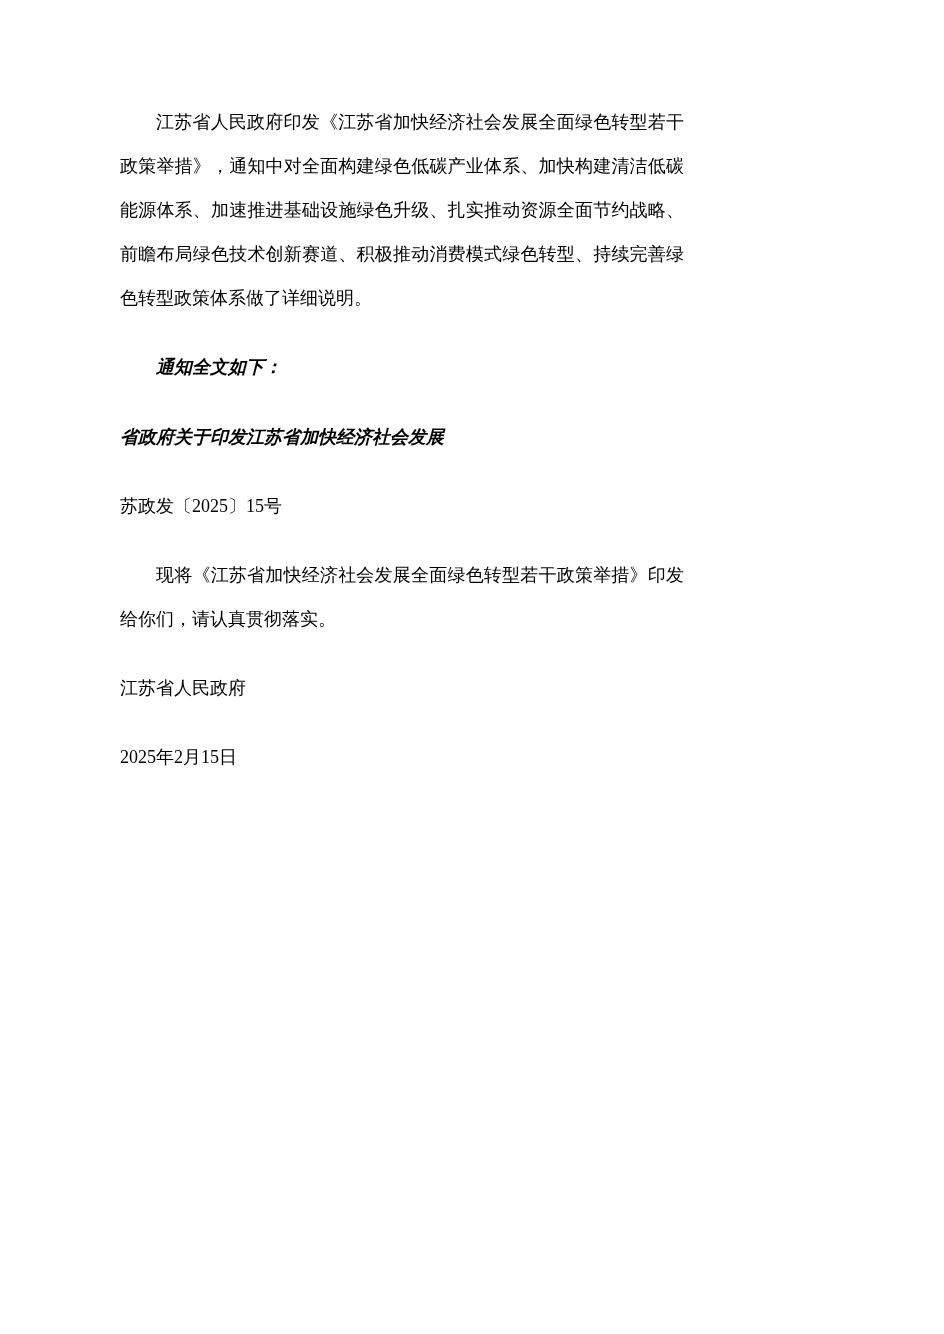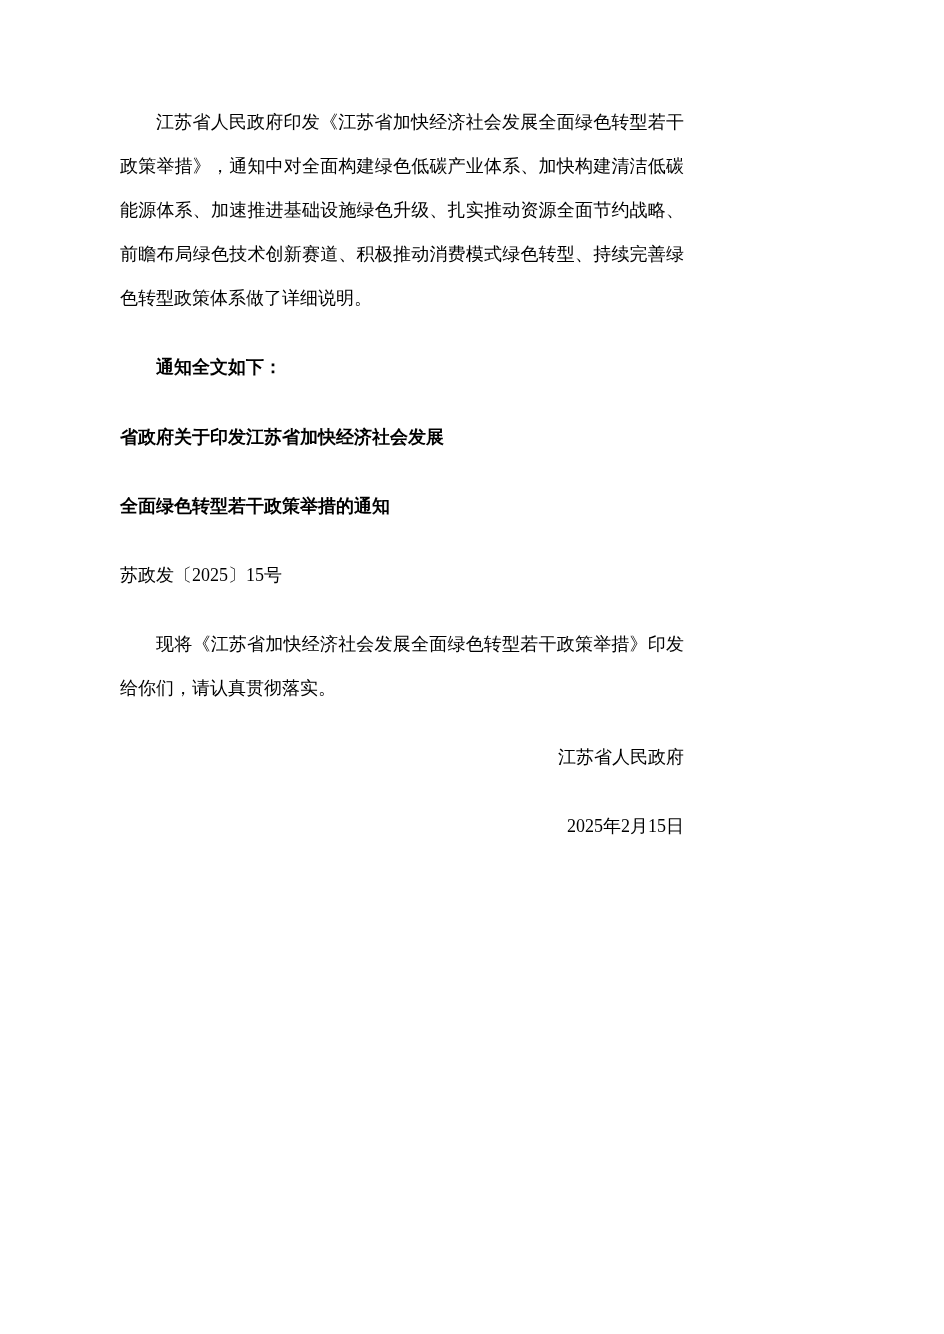--- a/index.html
+++ b/index.html
@@ -20,42 +20,42 @@
   .page p {
     margin: 0 0 25px 0;
     line-height: 2.45;
   }
   .body-para {
     text-align: justify;
     text-indent: 2em;
   }
   .bold {
     font-weight: bold;
+    font-style: italic;
   }
   .center {
     text-align: left;
     text-indent: 0;
   }
   .right {
-    text-align: right;
+    text-align: left;
     text-indent: 0;
   }
 </style>
 </head>
 <body>
 
 <div class="page">
   <p class="body-para">江苏省人民政府印发《江苏省加快经济社会发展全面绿色转型若干政策举措》，通知中对全面构建绿色低碳产业体系、加快构建清洁低碳能源体系、加速推进基础设施绿色升级、扎实推动资源全面节约战略、前瞻布局绿色技术创新赛道、积极推动消费模式绿色转型、持续完善绿色转型政策体系做了详细说明。</p>
 
 
   <p class="body-para bold">通知全文如下：</p>
 
   <p class="center bold">省政府关于印发江苏省加快经济社会发展</p>
 
-  <p class="center bold">全面绿色转型若干政策举措的通知</p>
 
   <p class="center">苏政发〔2025〕15号</p>
 
 
   <p class="body-para">现将《江苏省加快经济社会发展全面绿色转型若干政策举措》印发给你们，请认真贯彻落实。</p>
 
   <p class="right">江苏省人民政府</p>
 
   <p class="right">2025年2月15日</p>
 

